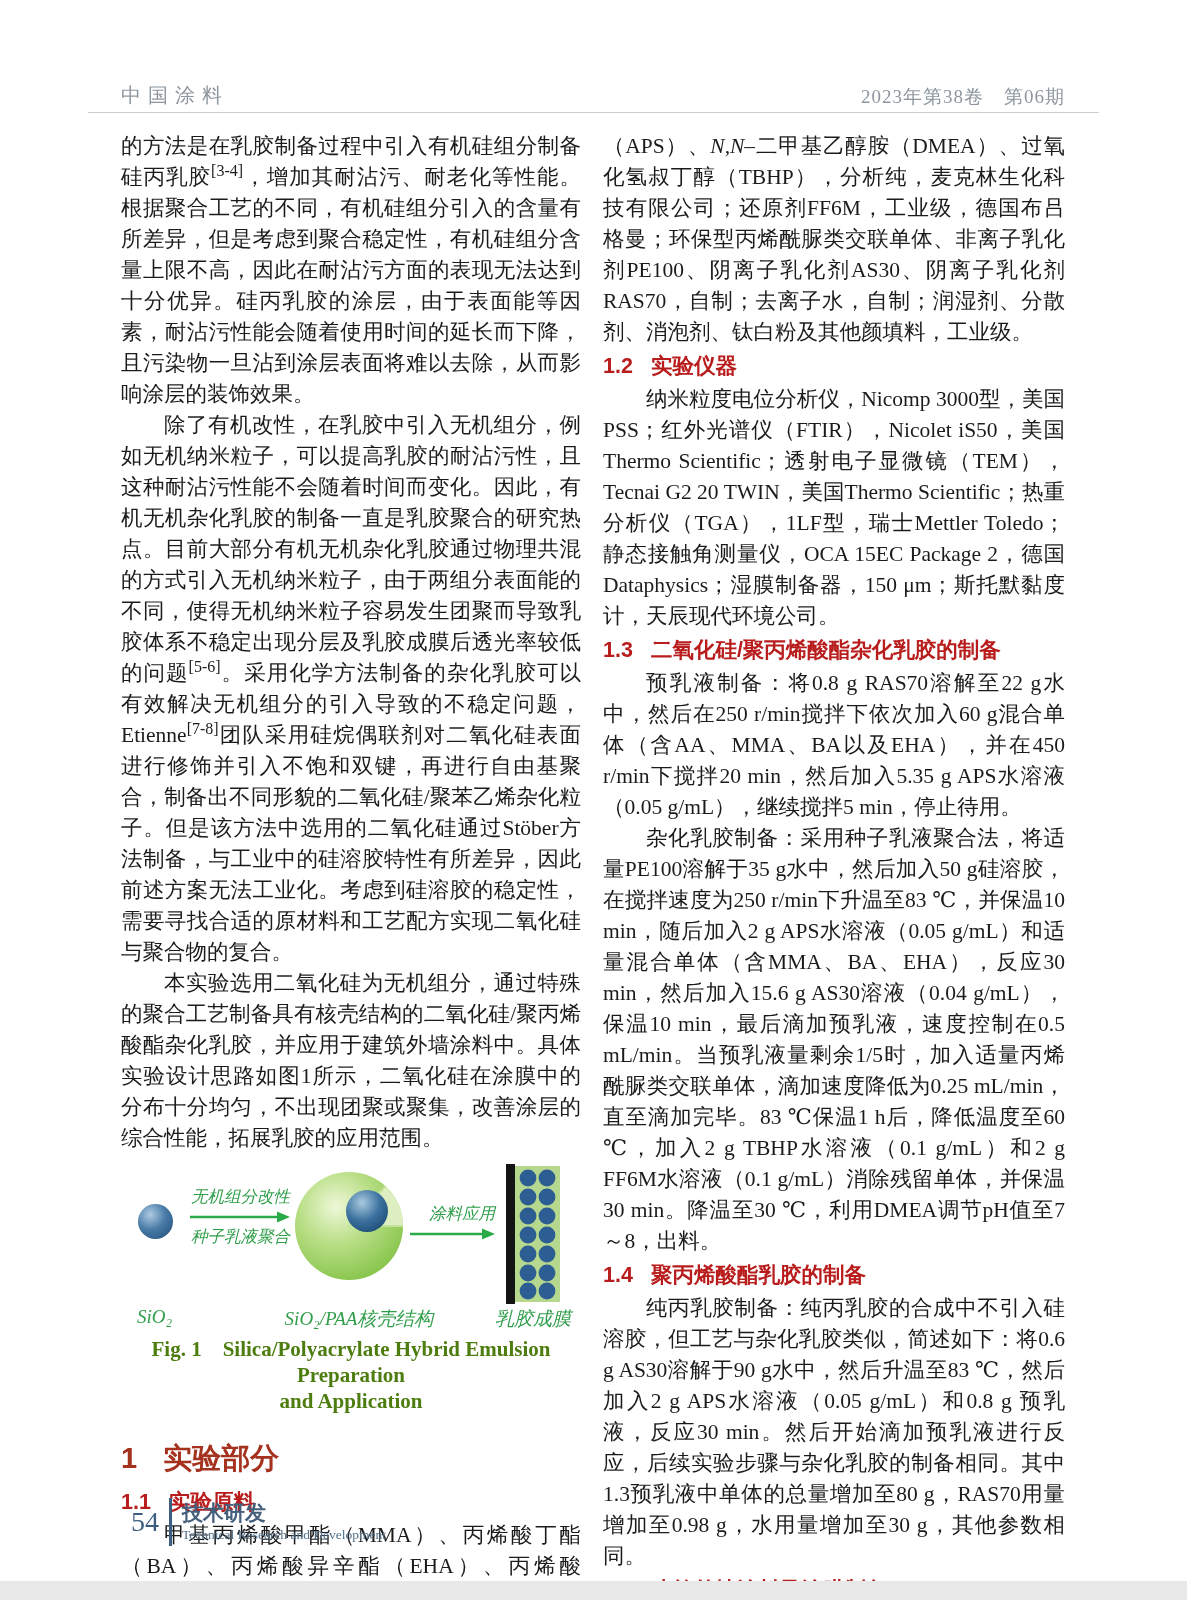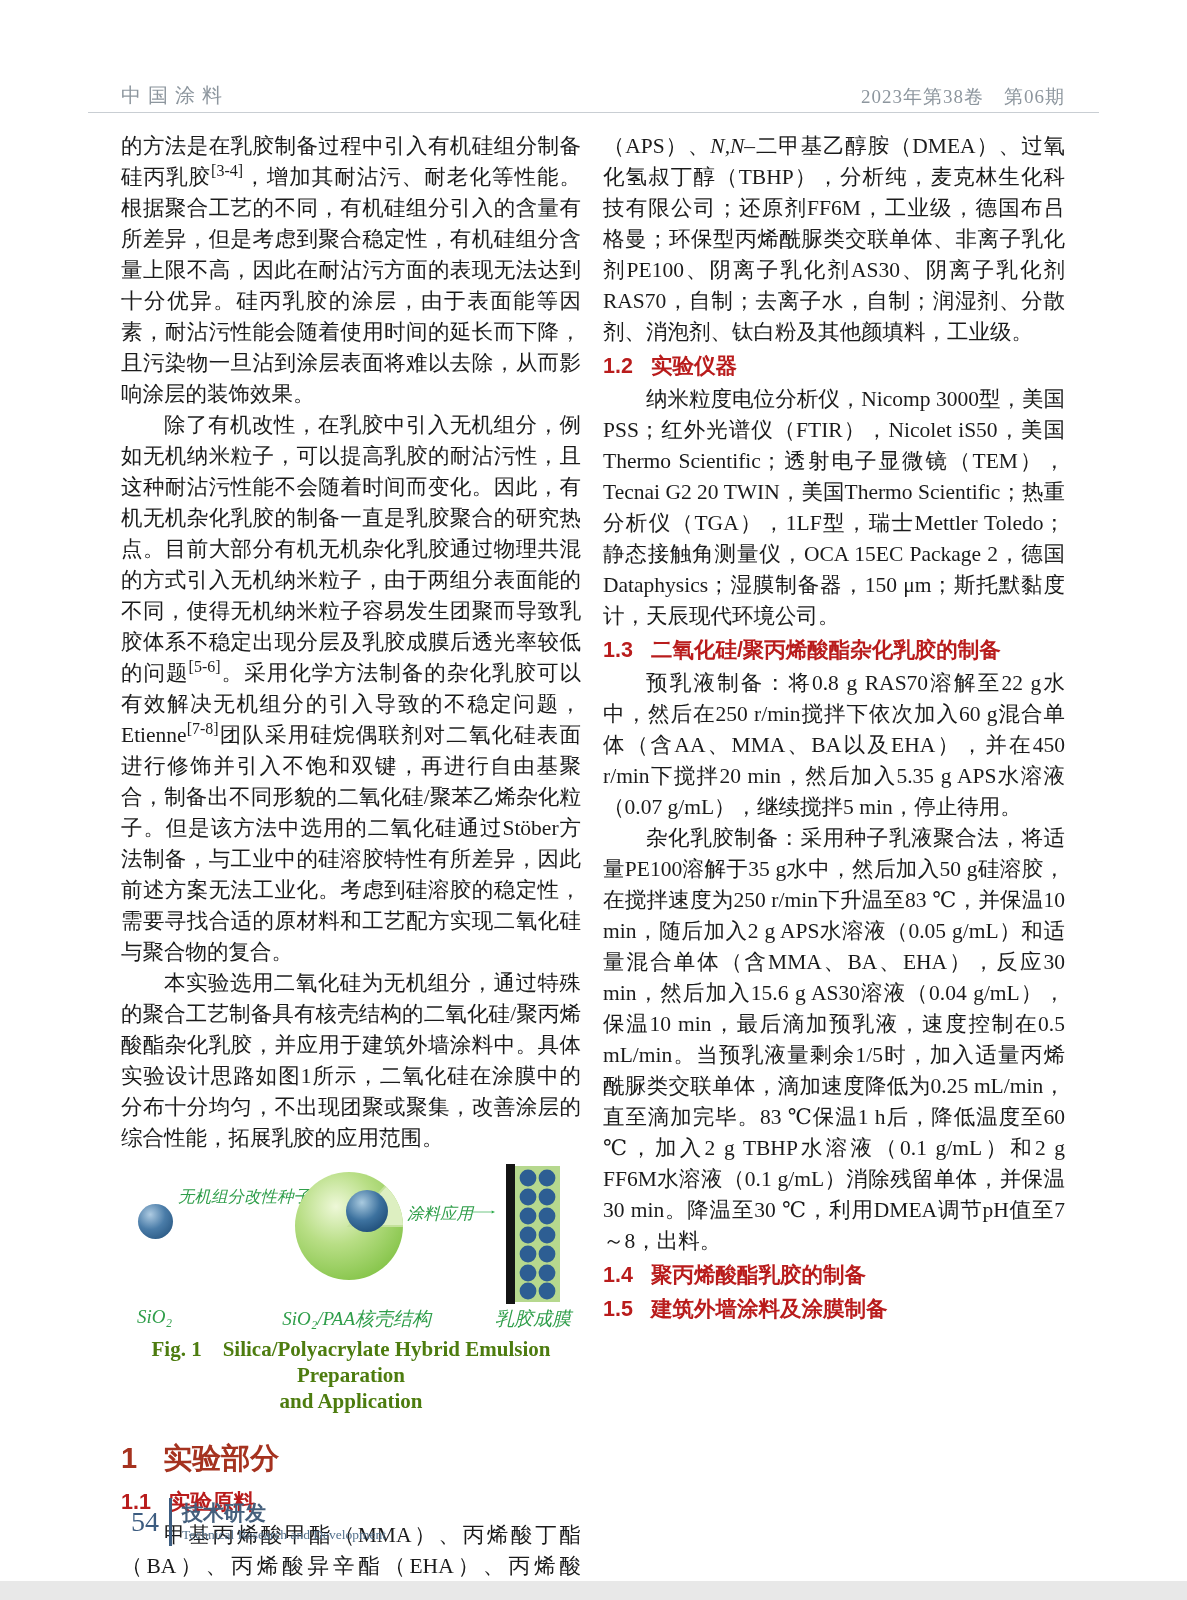--- a/index.html
+++ b/index.html
@@ -24,31 +24,31 @@
       color:#a5321f;font-size:29px;line-height:34px;margin:27px 0 12px 0;}
   .h1 .num{margin-right:26px;}
   .h2{font-family:"Liberation Sans","DejaVu Sans",sans-serif;font-weight:bold;
       color:#b91c1c;font-size:21.5px;line-height:31px;margin:3px 0 2px 0;}
   .h2 .num{margin-right:18px;}
   
   .fig{margin:6px 0 0 0;}
   .fig-canvas{position:relative;width:460px;height:176px;}
   .small-sphere{position:absolute;left:17px;top:44px;width:35px;height:35px;border-radius:50%;
     background:radial-gradient(circle at 35% 30%, #aecbe2 0%, #4a7ca8 45%, #1d4a74 100%);}
-  .arrow-block{position:absolute;display:flex;flex-direction:row;align-items:flex-start;}
+  .arrow-block{position:absolute;display:flex;flex-direction:column;align-items:flex-end;}
   .arrow1{left:57px;top:26px;width:112px;}
   .arrow2{left:286px;top:43px;width:88px;}
   .fig-cnlabel{font-family:"Liberation Serif","DejaVu Serif",serif;font-style:italic;
     color:#2f9e4a;font-size:16.5px;line-height:22px;white-space:nowrap;}
   .arrow-svg{display:block;margin:3px 0;}
   .big-sphere{position:absolute;left:172px;top:10px;}
   .film{position:absolute;left:383px;top:4px;}
   .fig-bottomlabel{position:absolute;top:146px;font-style:italic;color:#2f9e4a;font-size:19px;}
   .lbl-sio2{left:16px;}
-  .lbl-coreshell{left:150px;width:160px;text-align:right;}
+  .lbl-coreshell{left:158px;width:160px;text-align:center;}
   .lbl-film{left:366px;width:92px;text-align:center;}
   .fig-cap-cn{margin-top:16px;text-align:center;font-family:"Liberation Sans","DejaVu Sans",sans-serif;
     font-weight:bold;font-size:21.5px;line-height:27px;color:#111;}
   .fig-cap-en{text-align:center;font-weight:bold;font-size:21px;line-height:26px;color:#4d7c0f;}
   
   .footer{position:absolute;left:131px;top:1498px;display:flex;align-items:center;color:#3c5c80;}
   .foot-num{font-size:28px;margin-right:10px;}
   .foot-bar{width:3px;height:48px;background:#3c5c80;margin-right:10px;}
   .foot-cn{font-family:"Liberation Sans","DejaVu Sans",sans-serif;font-weight:bold;
     font-size:21px;line-height:26px;color:#445f7c;}
@@ -153,23 +153,24 @@
         <div class="h2"><span class="num">1.1</span>实验原料</div>
         <p class="body-p"><span>甲基丙烯酸甲酯（MMA）、丙烯酸丁酯（BA）、丙烯酸异辛酯（EHA）、丙烯酸（AA），工业级，山东创赢化工有限公司；硅溶胶（粒径30 nm，固含量40%，pH值=10），工业级，山东银丰化工有限公司；过硫酸铵</span></p>
       </div>
   </div>
 
   <div class="col col-right">
       <p class="body-p noindent"><span>（APS）、</span><i>N,N</i><span>–二甲基乙醇胺（DMEA）、过氧化氢叔丁醇（TBHP），分析纯，麦克林生化科技有限公司；还原剂FF6M，工业级，德国布吕格曼；环保型丙烯酰脲类交联单体、非离子乳化剂PE100、阴离子乳化剂AS30、阴离子乳化剂RAS70，自制；去离子水，自制；润湿剂、分散剂、消泡剂、钛白粉及其他颜填料，工业级。</span></p>
       <div class="h2"><span class="num">1.2</span>实验仪器</div>
       <p class="body-p"><span>纳米粒度电位分析仪，Nicomp 3000型，美国PSS；红外光谱仪（FTIR），Nicolet iS50，美国Thermo Scientific；透射电子显微镜（TEM），Tecnai G2 20 TWIN，美国Thermo Scientific；热重分析仪（TGA），1LF型，瑞士Mettler Toledo；静态接触角测量仪，OCA 15EC Package 2，德国Dataphysics；湿膜制备器，150 μm；斯托默黏度计，天辰现代环境公司。</span></p>
       <div class="h2"><span class="num">1.3</span>二氧化硅/聚丙烯酸酯杂化乳胶的制备</div>
-      <p class="body-p"><span>预乳液制备：将0.8 g RAS70溶解至22 g水中，然后在250 r/min搅拌下依次加入60 g混合单体（含AA、MMA、BA以及EHA），并在450 r/min下搅拌20 min，然后加入5.35 g APS水溶液（0.07 g/mL），继续搅拌5 min，停止待用。</span></p>
+      <p class="body-p"><span>预乳液制备：将0.8 g RAS70溶解至22 g水中，然后在250 r/min搅拌下依次加入60 g混合单体（含AA、MMA、BA以及EHA），并在450 r/min下搅拌20 min，然后加入5.35 g APS水溶液（0.05 g/mL），继续搅拌5 min，停止待用。</span></p>
       <p class="body-p"><span>杂化乳胶制备：采用种子乳液聚合法，将适量PE100溶解于35 g水中，然后加入50 g硅溶胶，在搅拌速度为250 r/min下升温至83 ℃，并保温10 min，随后加入2 g APS水溶液（0.05 g/mL）和适量混合单体（含MMA、BA、EHA），反应30 min，然后加入15.6 g AS30溶液（0.04 g/mL），保温10 min，最后滴加预乳液，速度控制在0.5 mL/min。当预乳液量剩余1/5时，加入适量丙烯酰脲类交联单体，滴加速度降低为0.25 mL/min，直至滴加完毕。83 ℃保温1 h后，降低温度至60 ℃，加入2 g TBHP水溶液（0.1 g/mL）和2 g FF6M水溶液（0.1 g/mL）消除残留单体，并保温30 min。降温至30 ℃，利用DMEA调节pH值至7～8，出料。</span></p>
       <div class="h2"><span class="num">1.4</span>聚丙烯酸酯乳胶的制备</div>
+      <p class="body-p"><span>纯丙乳胶制备：纯丙乳胶的合成中不引入硅溶胶，但工艺与杂化乳胶类似，简述如下：将0.6 g AS30溶解于90 g水中，然后升温至83 ℃，然后加入2 g APS水溶液（0.05 g/mL）和0.8 g 预乳液，反应30 min。然后开始滴加预乳液进行反应，后续实验步骤与杂化乳胶的制备相同。其中1.3预乳液中单体的总量增加至80 g，RAS70用量增加至0.98 g，水用量增加至30 g，其他参数相同。</span></p>
       <div class="h2"><span class="num">1.5</span>建筑外墙涂料及涂膜制备</div>
     </div>
 
   <div class="footer">
     <div class="foot-num">54</div>
     <div class="foot-bar"></div>
     <div>
       <div class="foot-cn">技术研发</div>
       <div class="foot-en">Technical Research and Development</div>
     </div>

